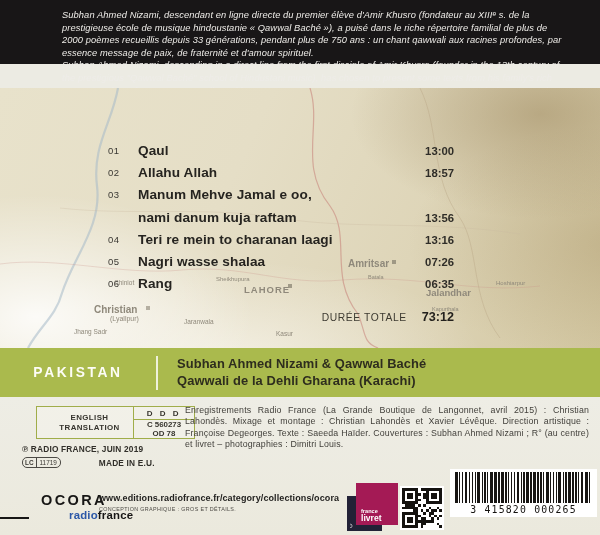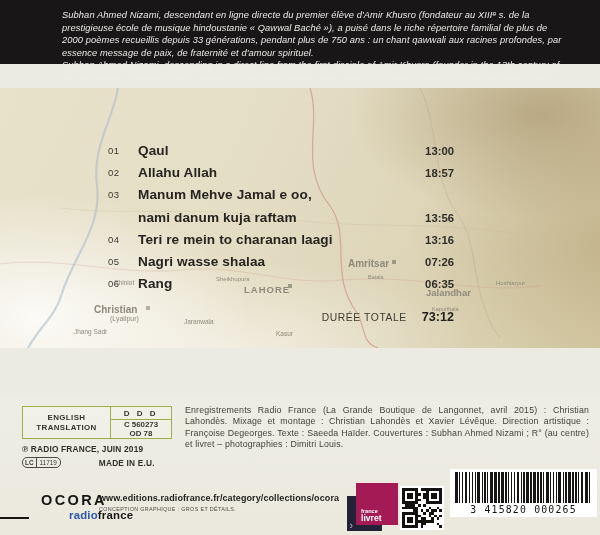--- a/index.html
+++ b/index.html
@@ -35,22 +35,22 @@
   
   .band{position:absolute;top:348px;left:0;right:0;height:49px;background:#aaba4d;
     display:flex;align-items:center;}
   .country{width:156px;text-align:center;color:#fdfdf6;font-weight:bold;font-size:13.8px;letter-spacing:2.6px;}
   .band-divider{width:2px;height:34px;background:rgba(255,255,255,.8);}
   .band-titles{margin-left:19px;color:#2e2d1e;font-weight:bold;font-size:12.9px;line-height:16.6px;letter-spacing:.1px;}
 
   
   .bottom{position:absolute;top:397px;left:0;right:0;bottom:0;
     background:linear-gradient(#eeede5,#ebe9dd);}
-  .info-box{position:absolute;left:22px;top:9px;width:148px;border:1.4px solid #a0ad49;
-    display:flex;background:rgba(250,249,242,.35);}
+  .info-box{position:absolute;left:36px;top:9px;width:148px;border:1.4px solid #a0ad49;
+    display:flex;background:rgba(250,249,242,.35);padding-left:9px;}
   .ib-left{flex:1;display:flex;flex-direction:column;justify-content:center;text-align:center;
     font-size:7.9px;font-weight:bold;color:#36342d;line-height:9.6px;letter-spacing:.4px;padding:3px 0;}
   .ib-right{width:60px;border-left:1.4px solid #a0ad49;display:flex;flex-direction:column;}
   .ib-ddd{text-align:center;font-size:8px;font-weight:bold;letter-spacing:2.5px;color:#36342d;
     border-bottom:1.4px solid #a0ad49;padding:2px 0 1px;}
   .ib-cat{flex:1;display:flex;flex-direction:column;justify-content:center;text-align:center;
     font-size:7.9px;font-weight:bold;color:#36342d;line-height:9px;}
   .phonogram{position:absolute;left:22px;top:47px;font-size:8.3px;font-weight:bold;color:#302e29;letter-spacing:.2px;}
   .lc-row{position:absolute;left:22px;top:60px;display:flex;align-items:center;gap:6px;}
   .lc-badge{display:flex;border:1px solid #4c4a45;border-radius:5px;overflow:hidden;font-size:6.4px;color:#3a3833;}
@@ -160,20 +160,28 @@
             <span class="t-time">06:35</span>
           </div>
         </div>
       <div class="total-row">
         <span class="total-label">DURÉE TOTALE</span>
         <span class="total-time">73:12</span>
       </div>
     </div>
   </div>
 
+  <div class="band">
+    <span class="country">PAKISTAN</span>
+    <span class="band-divider"></span>
+    <span class="band-titles">
+      <span>Subhan Ahmed Nizami &amp; Qawwal Baché</span><br>
+      <span>Qawwali de la Dehli Gharana (Karachi)</span>
+    </span>
+  </div>
 
   <div class="bottom">
 
     <div class="info-box">
       <div class="ib-left">
         <span>ENGLISH</span>
         <span>TRANSLATION</span>
       </div>
       <div class="ib-right">
         <div class="ib-ddd">D D D</div>

